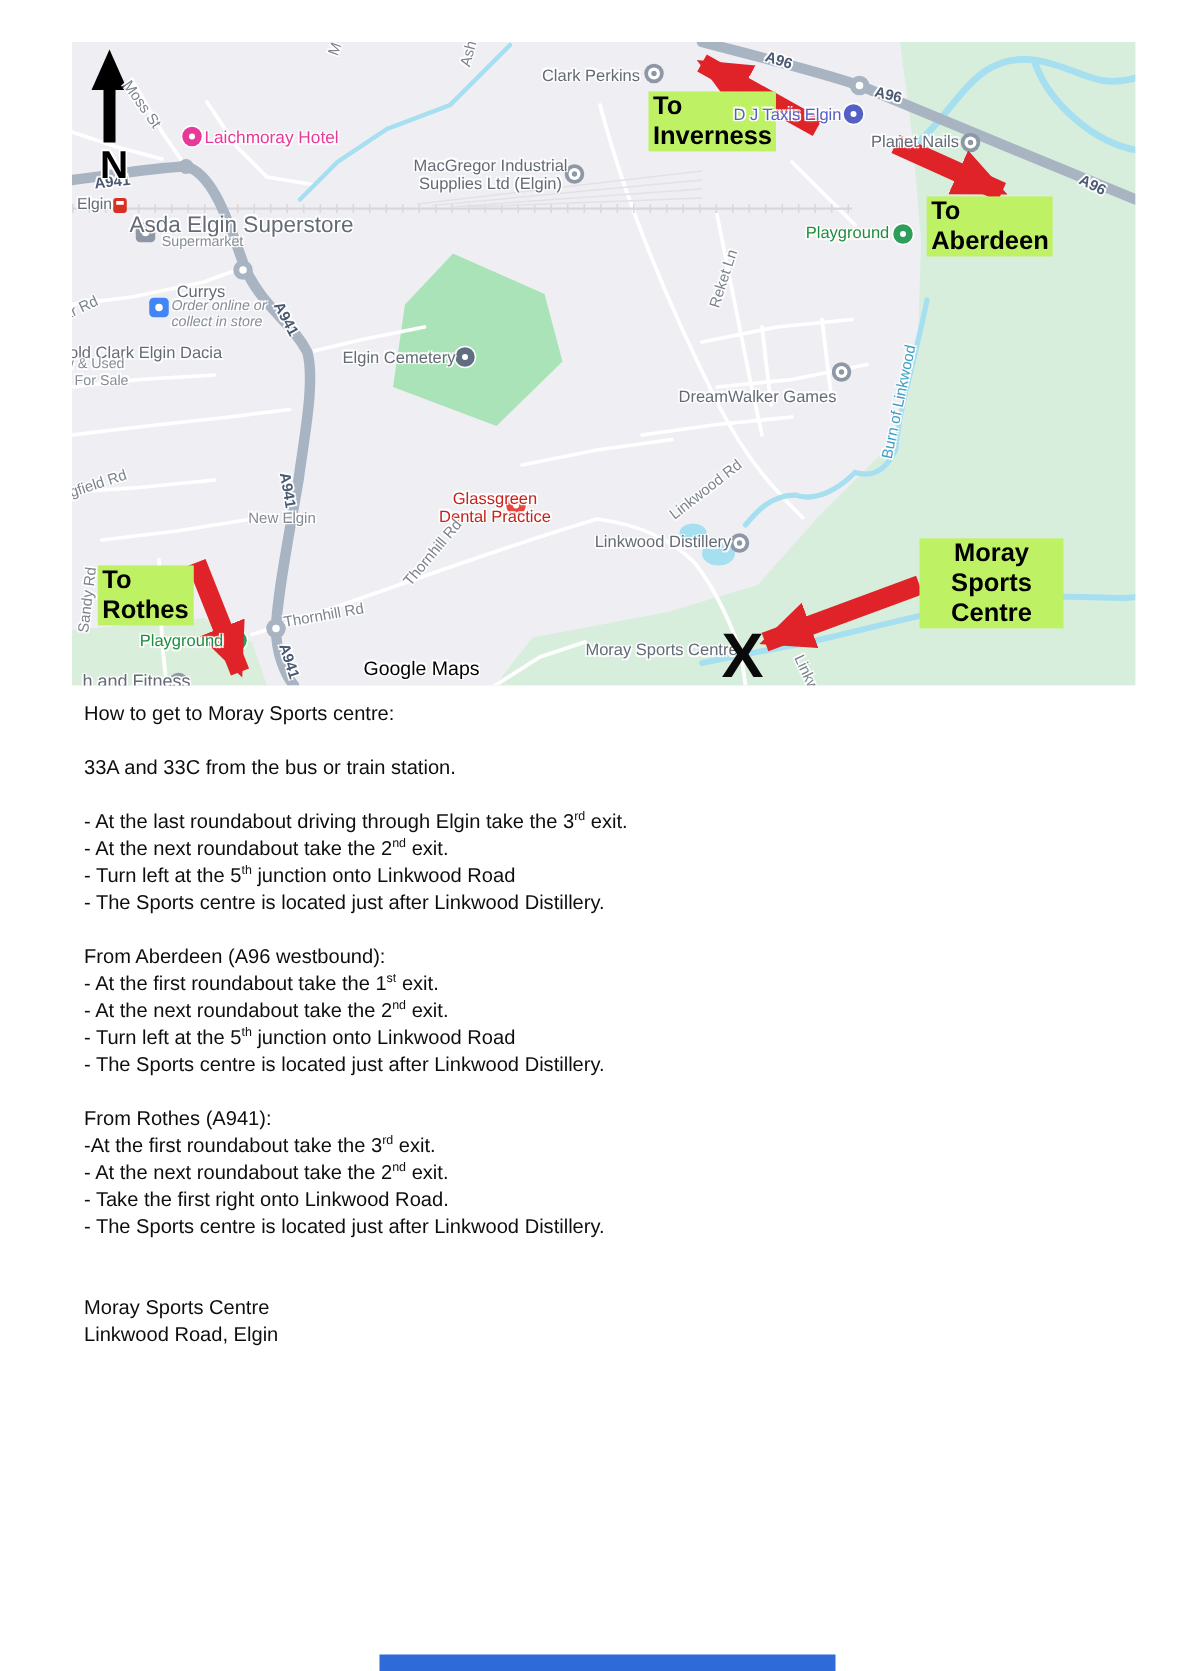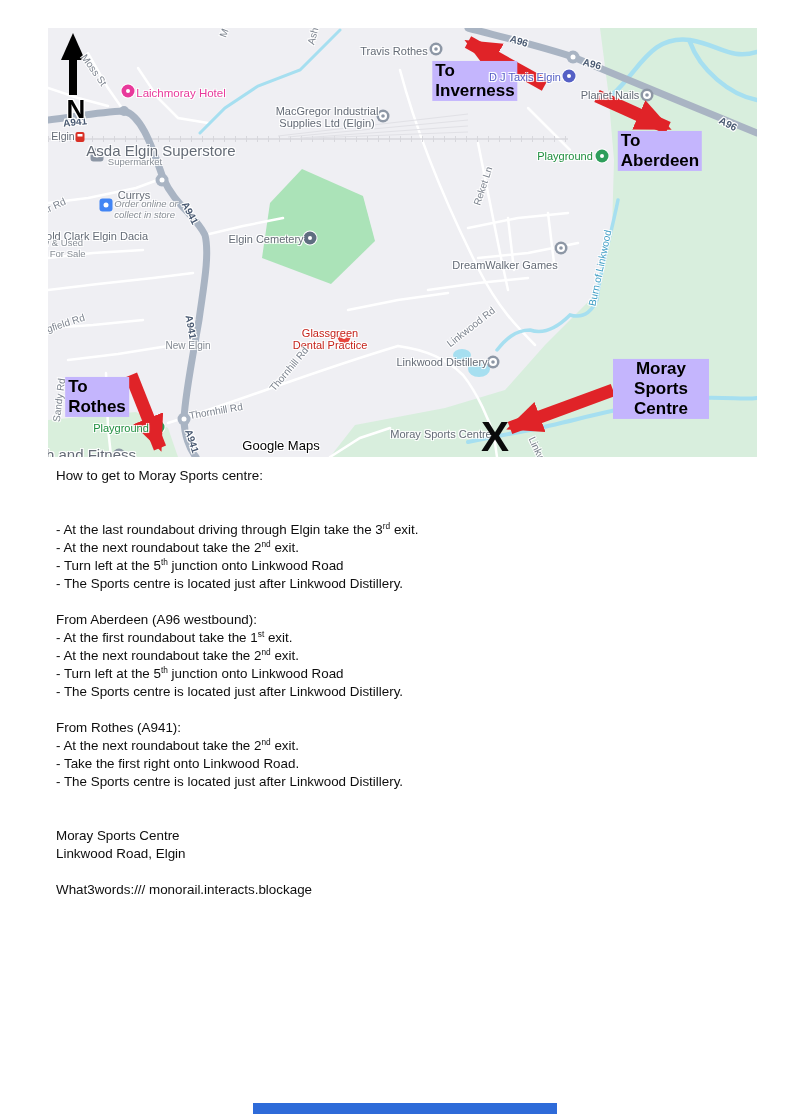--- a/index.html
+++ b/index.html
@@ -1,21 +1,21 @@
 <!DOCTYPE html>
 <html><head>
 <meta charset="utf-8">
 <style>
   html,body{margin:0;padding:0;background:#ffffff;}
   body{width:791px;height:1114px;position:relative;font-family:"Liberation Sans",sans-serif;overflow:hidden;}
   #map{position:absolute;left:48px;top:28px;width:709px;height:429px;overflow:hidden;background:#efeff3;}
   #map svg{position:absolute;left:0;top:0;}
   .map-label{position:absolute;transform:translate(-50%,-50%);white-space:pre-line;text-align:center;line-height:1.12;
     text-shadow:0 0 2px #fff,0 0 2px #fff,1px 1px 0 #fff,-1px -1px 0 #fff,1px -1px 0 #fff,-1px 1px 0 #fff;}
-  .map-label.bg{background:#c4b5fd;padding:0 3px;text-shadow:none;line-height:1.18;}
+  .map-label.bg{background:#bef264;padding:0 3px;text-shadow:none;line-height:1.18;}
   .map-label.left{text-align:left;}
   #doc-text{position:absolute;left:56px;top:467px;width:700px;font-size:13.4px;line-height:18px;color:#0e0e0e;}
   #doc-text .line{height:18px;white-space:pre;}
   #doc-text sup{font-size:0.62em;vertical-align:super;line-height:0;}
   #x-mark{position:absolute;transform:translate(-50%,-50%);font-weight:800;color:#0a0a0a;font-size:42px;line-height:1;}
   #blue-bar{position:absolute;}
 </style>
 </head>
 <body>
 
@@ -178,21 +178,21 @@
         <line x1="497" y1="57" x2="420" y2="14" stroke="#e02328" stroke-width="13" marker-end="url(#ah)"></line>
         <line x1="549" y1="68" x2="620" y2="100" stroke="#e02328" stroke-width="13" marker-end="url(#ah)"></line>
         <line x1="83" y1="347" x2="112" y2="420" stroke="#e02328" stroke-width="13" marker-end="url(#ah)"></line>
         <line x1="565" y1="362" x2="462" y2="400" stroke="#e02328" stroke-width="13" marker-end="url(#ah)"></line>
       </g>
   </svg>
   <div id="map-labels">
       <div class="map-label" style="left: 471px; top: 13px; font-size: 10px; color: rgb(74, 90, 114); font-weight: bold; transform: translate(-50%, -50%) rotate(18deg);">A96</div>
       <div class="map-label" style="left: 544px; top: 36px; font-size: 10px; color: rgb(74, 90, 114); font-weight: bold; transform: translate(-50%, -50%) rotate(14deg);">A96</div>
       <div class="map-label" style="left: 680px; top: 96px; font-size: 10px; color: rgb(74, 90, 114); font-weight: bold; transform: translate(-50%, -50%) rotate(27deg);">A96</div>
-      <div class="map-label" style="left: 346px; top: 23px; font-size: 11px; color: rgb(100, 107, 118); transform: translate(-50%, -50%);">Travis Rothes</div>
+      <div class="map-label" style="left: 346px; top: 23px; font-size: 11px; color: rgb(100, 107, 118); transform: translate(-50%, -50%);">Clark Perkins</div>
       <div class="map-label bg left" style="left: 427px; top: 53px; font-size: 17px; color: rgb(0, 0, 0); font-weight: bold; transform: translate(-50%, -50%);">To
 Inverness</div>
       <div class="map-label" style="left: 477px; top: 49px; font-size: 11px; color: rgb(85, 96, 197); transform: translate(-50%, -50%);">D J Taxis Elgin</div>
       <div class="map-label" style="left: 562px; top: 67px; font-size: 11px; color: rgb(100, 107, 118); transform: translate(-50%, -50%);">Planet Nails</div>
       <div class="map-label bg left" style="left: 612px; top: 123px; font-size: 17px; color: rgb(0, 0, 0); font-weight: bold; transform: translate(-50%, -50%);">To
 Aberdeen</div>
       <div class="map-label" style="left: 517px; top: 128px; font-size: 11px; color: rgb(30, 142, 62); transform: translate(-50%, -50%);">Playground</div>
       <div class="map-label" style="left: 279px; top: 89px; font-size: 11px; color: rgb(100, 107, 118); transform: translate(-50%, -50%);">MacGregor Industrial
 Supplies Ltd (Elgin)</div>
       <div class="map-label" style="left: 133px; top: 65px; font-size: 11.5px; color: rgb(232, 57, 155); transform: translate(-50%, -50%);">Laichmoray Hotel</div>
@@ -224,49 +224,50 @@
       <div class="map-label" style="left: 144px; top: 413px; font-size: 10px; color: rgb(74, 90, 114); font-weight: bold; transform: translate(-50%, -50%) rotate(72deg);">A941</div>
       <div class="map-label" style="left: 11px; top: 372px; font-size: 10px; color: rgb(124, 131, 142); transform: translate(-50%, -50%) rotate(-83deg);">Sandy Rd</div>
       <div class="map-label bg left" style="left: 49px; top: 369px; font-size: 17px; color: rgb(0, 0, 0); font-weight: bold; transform: translate(-50%, -50%);">To
 Rothes</div>
       <div class="map-label" style="left: 73px; top: 400px; font-size: 11px; color: rgb(30, 142, 62); transform: translate(-50%, -50%);">Playground</div>
       <div class="map-label" style="left: 394px; top: 334px; font-size: 11px; color: rgb(100, 107, 118); transform: translate(-50%, -50%);">Linkwood Distillery</div>
       <div class="map-label bg" style="left: 613px; top: 361px; font-size: 17px; color: rgb(0, 0, 0); font-weight: bold; transform: translate(-50%, -50%);">Moray Sports
 Centre</div>
       <div class="map-label" style="left: 393px; top: 406px; font-size: 11px; color: rgb(100, 107, 118); transform: translate(-50%, -50%);">Moray Sports Centre</div>
       <div class="map-label" style="left: 489px; top: 421px; font-size: 10px; color: rgb(124, 131, 142); transform: translate(-50%, -50%) rotate(65deg);">Linkw</div>
-      <div class="map-label" style="left: 31px; top: 427px; font-size: 15px; color: rgb(100, 107, 118); transform: translate(-50%, -50%); margin-left: 12px;">h and Fitness</div>
+      <div class="map-label" style="left: 31px; top: 427px; font-size: 12px; color: rgb(100, 107, 118); transform: translate(-50%, -50%); margin-left: 12px;">h and Fitness</div>
       <div class="map-label" style="left: 233px; top: 418px; font-size: 13px; color: #000000; transform: translate(-50%, -50%);">Google Maps</div>
       <div class="map-label" style="left: 176px; top: 5px; font-size: 10px; color: rgb(124, 131, 142); transform: translate(-50%, -50%) rotate(-70deg);">M</div>
       <div class="map-label" style="left: 265px; top: 8px; font-size: 10px; color: rgb(124, 131, 142); transform: translate(-50%, -50%) rotate(-75deg);">Ash</div>
       <div class="map-label" style="left: 28px; top: 82px; font-size: 26px; color: rgb(0, 0, 0); font-weight: bold; transform: translate(-50%, -50%);">N</div>
     </div>
   <div id="x-mark" style="left: 447px; top: 409px;">X</div>
 </div>
 
 <div id="doc-text">
     <div class="line">How to get to Moray Sports centre:</div>
     <div class="line"></div>
+    <div class="line">33A and 33C from the bus or train station.</div>
     <div class="line"></div>
     <div class="line">- At the last roundabout driving through Elgin take the 3<sup>rd</sup> exit.</div>
     <div class="line">- At the next roundabout take the 2<sup>nd</sup> exit.</div>
     <div class="line">- Turn left at the 5<sup>th</sup> junction onto Linkwood Road</div>
     <div class="line">- The Sports centre is located just after Linkwood Distillery.</div>
     <div class="line"></div>
     <div class="line">From Aberdeen (A96 westbound):</div>
     <div class="line">- At the first roundabout take the 1<sup>st</sup> exit.</div>
     <div class="line">- At the next roundabout take the 2<sup>nd</sup> exit.</div>
     <div class="line">- Turn left at the 5<sup>th</sup> junction onto Linkwood Road</div>
     <div class="line">- The Sports centre is located just after Linkwood Distillery.</div>
     <div class="line"></div>
     <div class="line">From Rothes (A941):</div>
+    <div class="line">-At the first roundabout take the 3<sup>rd</sup> exit.</div>
     <div class="line">- At the next roundabout take the 2<sup>nd</sup> exit.</div>
     <div class="line">- Take the first right onto Linkwood Road.</div>
     <div class="line">- The Sports centre is located just after Linkwood Distillery.</div>
     <div class="line"></div>
     <div class="line"></div>
     <div class="line">Moray Sports Centre</div>
     <div class="line">Linkwood Road, Elgin</div>
     <div class="line"></div>
-    <div class="line">What3words:/// monorail.interacts.blockage</div>
   </div>
 
 <div id="blue-bar" style="left: 253px; top: 1103px; width: 304px; height: 11px; background: rgb(46, 107, 217);"></div>
 
 </body></html>

